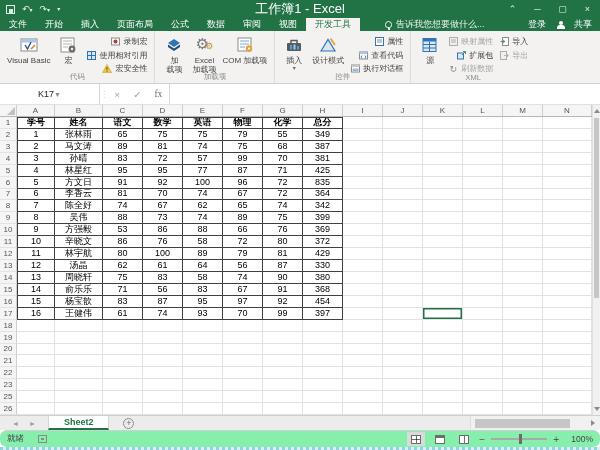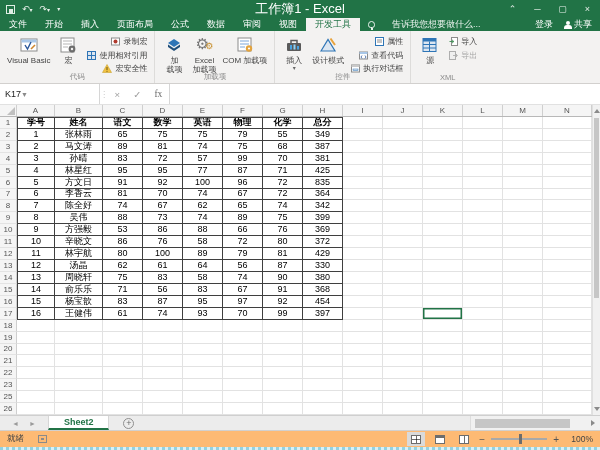--- a/index.html
+++ b/index.html
@@ -13,21 +13,21 @@
   .floppy { width:9px; height:9px; border:1px solid #dfeee4; background:#217346; position:relative; }
   .floppy::after { content:""; position:absolute; left:2px; top:3px; width:4px; height:4px; background:#dfeee4; }
   .tbtitle { position:absolute; left:0; right:0; text-align:center; font-size:13px; color:#fff; pointer-events:none; }
   .wctrls { margin-left:auto; display:flex; height:100%; }
   .wbtn { width:25px; display:flex; align-items:center; justify-content:center; font-size:9px; color:#e6efe9; }
 
   
   .mrow { position:absolute; top:18px; left:0; right:0; height:13px; background:#217346; display:flex; align-items:stretch; }
   .mtab { padding:0 9px; display:flex; align-items:center; color:#fff; font-size:9px; white-space:nowrap; }
   .mtab.active { background:#f3f2f1; color:#217346; }
-  .tellme { display:flex; align-items:center; gap:17px; color:#eaf3ee; padding:0 8px; font-size:9px; }
+  .tellme { display:flex; align-items:center; gap:4px; color:#eaf3ee; padding:0 25px; font-size:9px; }
   .bulb { width:7px; height:7px; border:1px solid #eaf3ee; border-radius:50% 50% 40% 40%; position:relative; }
   .bulb::after { content:""; position:absolute; left:2px; top:6px; width:2px; height:2px; background:#eaf3ee; }
   .acct { margin-left:auto; display:flex; align-items:center; gap:10px; padding-right:8px; color:#fff; }
   .person { width:8px; height:8px; position:relative; }
   .person::before { content:""; position:absolute; left:2.5px; top:0; width:4px; height:4px; border-radius:50%; background:#fff; }
   .person::after { content:""; position:absolute; left:0.5px; top:4.5px; width:8px; height:3.5px; border-radius:3px 3px 0 0; background:#fff; }
 
   
   .ribbon { position:absolute; top:31px; left:0; right:0; height:53px; background:#f3f2f1; border-bottom:1px solid #d2d0ce; display:flex; }
   .rgroup { position:relative; display:flex; align-items:flex-start; padding:2px 4px 9px 4px; }
@@ -40,21 +40,21 @@
   .sb { display:flex; align-items:center; height:13.5px; font-size:8px; color:#444; gap:3px; padding:0 3px; white-space:nowrap; }
   .sb.dis { color:#a5a5a5; }
   .i20 { width:20px; height:20px; display:flex; align-items:center; justify-content:center; }
   .i10 { width:10px; height:10px; display:flex; align-items:center; justify-content:center; flex:0 0 10px; }
   .gearchar { font-family:"DejaVu Sans",sans-serif; font-size:15px; color:#777; line-height:18px; }
   .gearchar .g2 { font-size:9px; color:#c78f2e; margin-left:-4px; }
   .refreshchar { font-family:"DejaVu Sans",sans-serif; font-size:9px; color:#8a8a8a; }
 
   
   .fbar { position:absolute; top:84px; left:0; right:0; height:21px; background:#fff; border-bottom:1px solid #e1e1e1; display:flex; align-items:stretch; }
-  .namebox { width:100px; border-right:1px solid #d6d6d6; display:flex; align-items:center; justify-content:flex-start; padding:0 5px; font-size:9px; color:#222; }
+  .namebox { width:100px; border-right:1px solid #d6d6d6; display:flex; align-items:center; justify-content:center; padding:0 5px; font-size:9px; color:#222; }
   .namebox .dd { color:#8a8a8a; font-size:7px; }
   .fsep { width:8px; display:flex; align-items:center; justify-content:center; color:#c8c8c8; font-size:8px; }
   .fbtns { width:62px; display:flex; align-items:center; justify-content:space-around; border-right:1px solid #d6d6d6; color:#9f9f9f; font-size:9.5px; }
   .fbtns .fx { font-family:"Liberation Serif","DejaVu Serif",serif; color:#6a6a6a; }
   .finput { flex:1; background:#fff; }
 
   
   .chdr { position:absolute; top:105px; left:0; right:8px; height:12px; display:grid; grid-template-columns:17px 38px 48px repeat(11,40px) minmax(0,1fr); background:#f5f5f5; border-bottom:1px solid #b8b8b8; }
   .ch { border-right:1px solid #cfcfcf; font-size:8px; color:#555; text-align:center; line-height:11px; overflow:hidden; }
   .corner { position:relative; border-right:1px solid #cfcfcf; background:#f5f5f5; }
@@ -82,21 +82,21 @@
   .tabsbar { position:absolute; left:0; right:0; top:415px; height:15px; background:#ececec; border-top:1px solid #cfcfcf; display:flex; align-items:stretch; font-size:9px; }
   .tnav { display:flex; align-items:center; gap:10px; padding:0 12px; color:#9a9a9a; font-size:7px; }
   .stab { background:#fff; color:#217346; font-weight:bold; border-bottom:2px solid #217346; border-left:1px solid #d6d6d6; border-right:1px solid #d6d6d6; padding:0 15px; display:flex; align-items:center; }
   .addsheet { width:11px; height:11px; border:1px solid #8f8f8f; border-radius:50%; color:#6d6d6d; font-size:9px; line-height:9px; display:flex; align-items:center; justify-content:center; align-self:center; margin-left:14px; }
   .hsb { margin-left:auto; display:flex; align-items:stretch; width:130px; background:#f1f1f1; border-left:1px solid #ddd; }
   .hthumb { align-self:center; height:9px; background:#c6c6c6; width:95px; margin-left:4px; }
   .harr { width:14px; display:flex; align-items:center; justify-content:center; margin-left:auto; }
   .tri-rt { width:0; height:0; border-top:3px solid transparent; border-bottom:3px solid transparent; border-left:4px solid #8a8a8a; }
 
   
-  .statusbar { position:absolute; left:0; right:0; top:430px; height:17px; background:#fdba74; border-top:1px solid #d2d0ce; display:flex; align-items:center; font-size:8.5px; color:#444; }
+  .statusbar { position:absolute; left:0; right:0; top:430px; height:17px; background:#86efac; border-top:1px solid #d2d0ce; display:flex; align-items:center; font-size:8.5px; color:#444;border-radius:7px; }
   .smode { padding-left:7px; }
   .macrec { width:9px; height:8px; border:1px solid #8a8a8a; margin-left:14px; position:relative; }
   .macrec::after { content:""; position:absolute; left:2px; top:2px; width:3px; height:2px; background:#8a8a8a; }
   .sright { margin-left:auto; display:flex; align-items:center; gap:6px; padding-right:7px; }
   .vmode { width:18px; height:14px; display:flex; align-items:center; justify-content:center; }
   .vmode.on { background:#dadada; }
   .vmbox { width:10px; height:9px; border:1px solid #6d6d6d; background:#fff; }
   .vmbox.grid { background:linear-gradient(#fff 0 3px,#6d6d6d 3px 4px,#fff 4px) , linear-gradient(90deg,#fff 0 4px,#6d6d6d 4px 5px,#fff 5px); background-blend-mode:multiply; }
   .vmbox.layout { border-top:3px solid #6d6d6d; }
   .vmbox.brk { background:linear-gradient(90deg,#fff 0 4px,#6d6d6d 4px 5px,#fff 5px 10px); }
@@ -139,21 +139,21 @@
       <div class="mtab">审阅</div>
       <div class="mtab">视图</div>
       <div class="mtab active">开发工具</div>
     </div>
   <div class="tellme">
     <span class="bulb"></span>
     <span>告诉我您想要做什么...</span>
   </div>
   <div class="acct">
     <span>登录</span>
-    <span style="display:flex;align-items:center;gap:3px">
+    <span style="display:flex;align-items:center;gap:10px">
       <span class="person"></span>
       <span>共享</span>
     </span>
   </div>
 </div>
 
 <div class="ribbon">
 
   <div class="rgroup">
     <div class="bb">
@@ -311,20 +311,47 @@
       <div class="i20">
         <svg width="20" height="20" viewBox="0 0 20 20">
             <rect x="3" y="3.5" width="13" height="13" fill="#dce6f1" stroke="#2e75b6"></rect>
             <rect x="3" y="3.5" width="13" height="3" fill="#2e75b6"></rect>
             <line x1="3" y1="9.5" x2="16" y2="9.5" stroke="#2e75b6"></line>
             <line x1="3" y1="13" x2="16" y2="13" stroke="#2e75b6"></line>
             <line x1="9.5" y1="6.5" x2="9.5" y2="16.5" stroke="#2e75b6"></line>
           </svg>
       </div>
       <div class="lbl">源</div>
+    </div>
+    <div class="sbcol">
+      <div class="sb dis">
+        <span class="i10">
+          <svg width="9" height="9" viewBox="0 0 9 9">
+              <rect x="0.5" y="0.5" width="8" height="8" fill="#efefef" stroke="#aeaeae"></rect>
+              <line x1="2" y1="3" x2="7" y2="3" stroke="#aeaeae"></line>
+              <line x1="2" y1="5" x2="7" y2="5" stroke="#aeaeae"></line>
+            </svg>
+        </span>
+        <span>映射属性</span>
+      </div>
+      <div class="sb">
+        <span class="i10">
+          <svg width="9" height="9" viewBox="0 0 9 9">
+              <rect x="0.5" y="2" width="6" height="6" fill="#dce6f1" stroke="#2e75b6"></rect>
+              <path d="M5 4 L8.5 0.5 M8.5 0.5 h-2.5 M8.5 0.5 v2.5" stroke="#3a8c4f" fill="none" stroke-width="0.9"></path>
+            </svg>
+        </span>
+        <span>扩展包</span>
+      </div>
+      <div class="sb dis">
+        <span class="i10">
+            <span class="refreshchar">↻</span>
+          </span>
+        <span>刷新数据</span>
+      </div>
     </div>
     <div class="sbcol">
       <div class="sb">
         <span class="i10">
           <svg width="9" height="9" viewBox="0 0 9 9">
               <rect x="2.5" y="0.5" width="6" height="8" fill="#fff" stroke="#8c8c8c"></rect>
               <path d="M0.5 4.5 h4 M3 2.8 L4.8 4.5 L3 6.2" stroke="#3a8c4f" fill="none" stroke-width="0.9"></path>
             </svg>
         </span>
         <span>导入</span>

